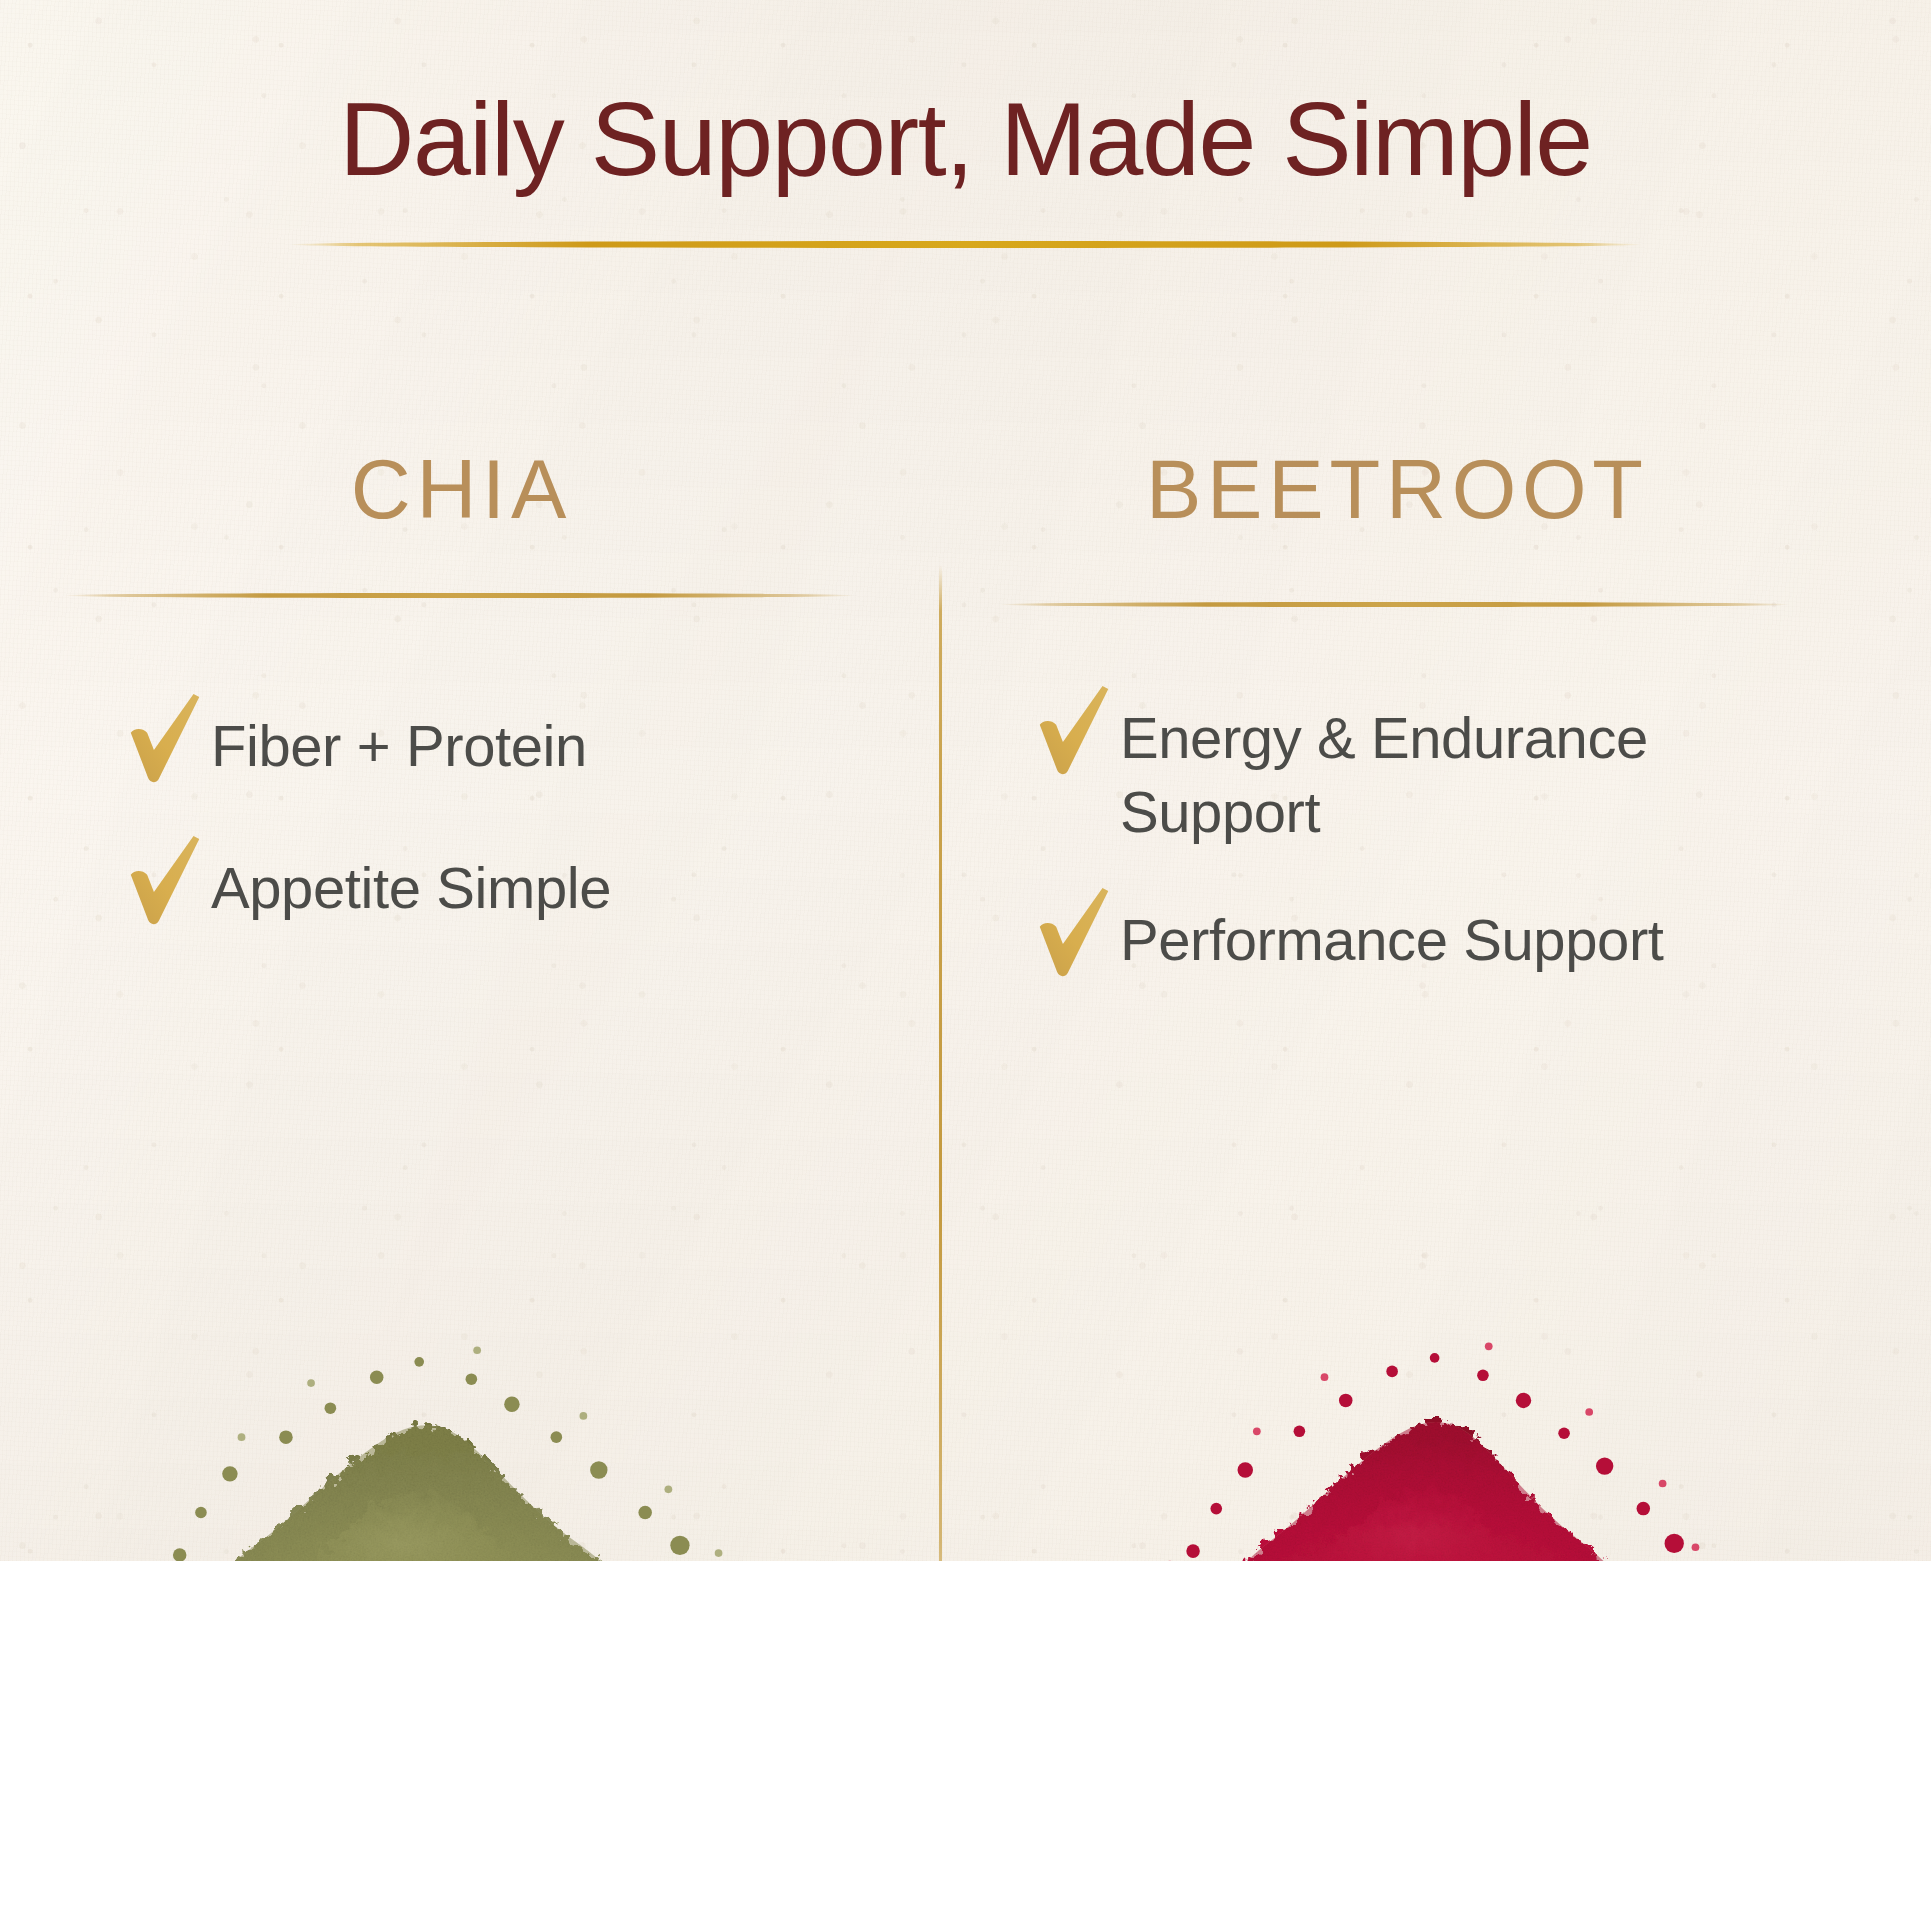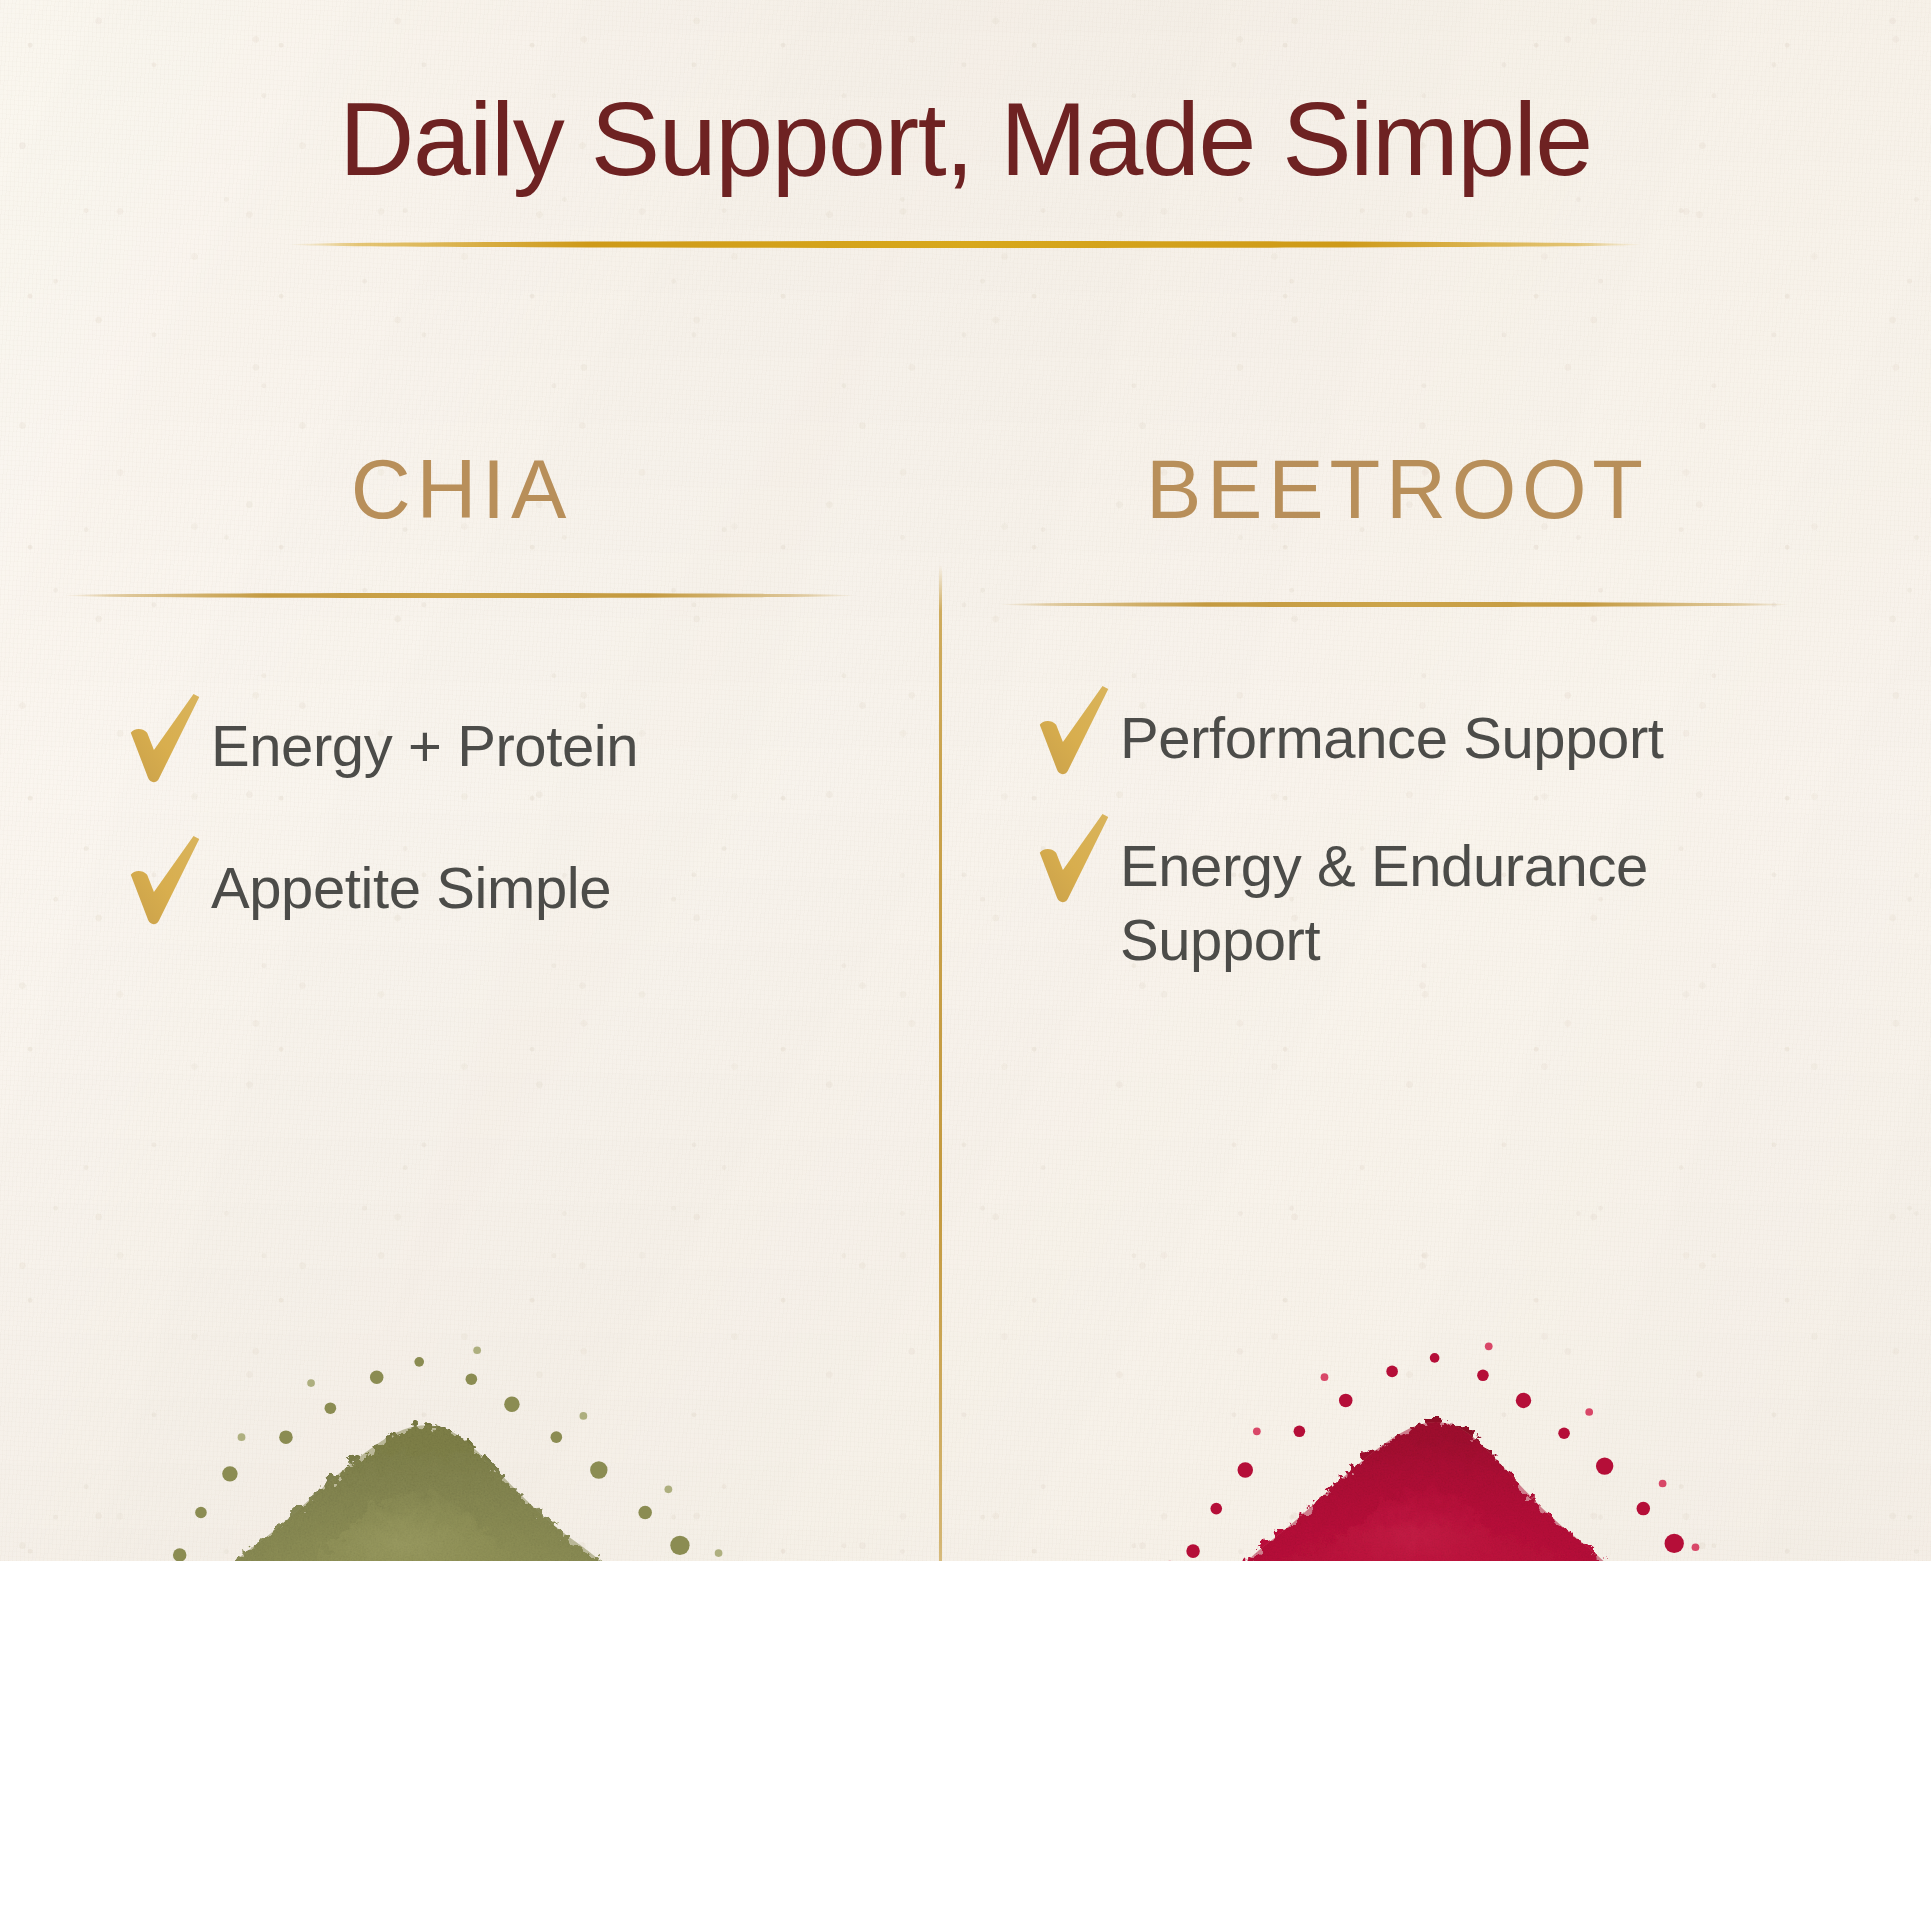--- a/index.html
+++ b/index.html
@@ -249,21 +249,21 @@
               <defs>
                 <linearGradient id="ckg1" x1="0" y1="1" x2="1" y2="0">
                   <stop offset="0%" stop-color="#C9A04A"></stop>
                   <stop offset="45%" stop-color="#D8AE4E"></stop>
                   <stop offset="100%" stop-color="#D9B45C"></stop>
                 </linearGradient>
               </defs>
               <path d="M7 44 C10 40, 18 38, 24 44 L31 62 L72 4 L78 7 L36 92 C33 97, 27 96, 25 91 Z" fill="url(#ckg1)"></path>
             </svg>
           </span>
-          <span class="benefit-label">Energy + Protein</span>
+          <span class="benefit-label">Fiber + Protein</span>
         </li>
 
 
         <li class="benefit">
           <span class="check-icon">
             <svg viewBox="0 0 86 96" xmlns="http://www.w3.org/2000/svg" aria-hidden="true">
               <path d="M7 44 C10 40, 18 38, 24 44 L31 62 L72 4 L78 7 L36 92 C33 97, 27 96, 25 91 Z" fill="url(#ckg1)"></path>
             </svg>
           </span>
           <span class="benefit-label">Appetite Simple</span>
@@ -281,30 +281,30 @@
       </div>
 
       <ul class="benefits">
 
         <li class="benefit">
           <span class="check-icon">
             <svg viewBox="0 0 86 96" xmlns="http://www.w3.org/2000/svg" aria-hidden="true">
               <path d="M7 44 C10 40, 18 38, 24 44 L31 62 L72 4 L78 7 L36 92 C33 97, 27 96, 25 91 Z" fill="url(#ckg1)"></path>
             </svg>
           </span>
-          <span class="benefit-label">Performance Support</span>
+          <span class="benefit-label">Energy &amp; Endurance Support</span>
         </li>
 
         <li class="benefit">
           <span class="check-icon">
             <svg viewBox="0 0 86 96" xmlns="http://www.w3.org/2000/svg" aria-hidden="true">
               <path d="M7 44 C10 40, 18 38, 24 44 L31 62 L72 4 L78 7 L36 92 C33 97, 27 96, 25 91 Z" fill="url(#ckg1)"></path>
             </svg>
           </span>
-          <span class="benefit-label">Energy &amp; Endurance Support</span>
+          <span class="benefit-label">Performance Support</span>
         </li>
 
 
       </ul>
     </section>
   </div>
 
   <div class="powder powder-chia">
     <svg viewBox="0 0 700 420" xmlns="http://www.w3.org/2000/svg" aria-hidden="true">
       <defs>

